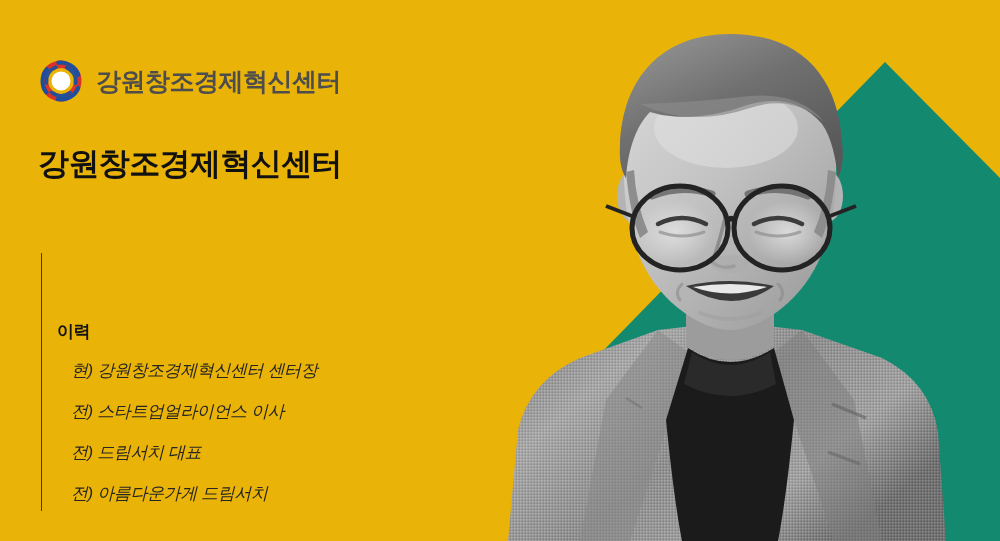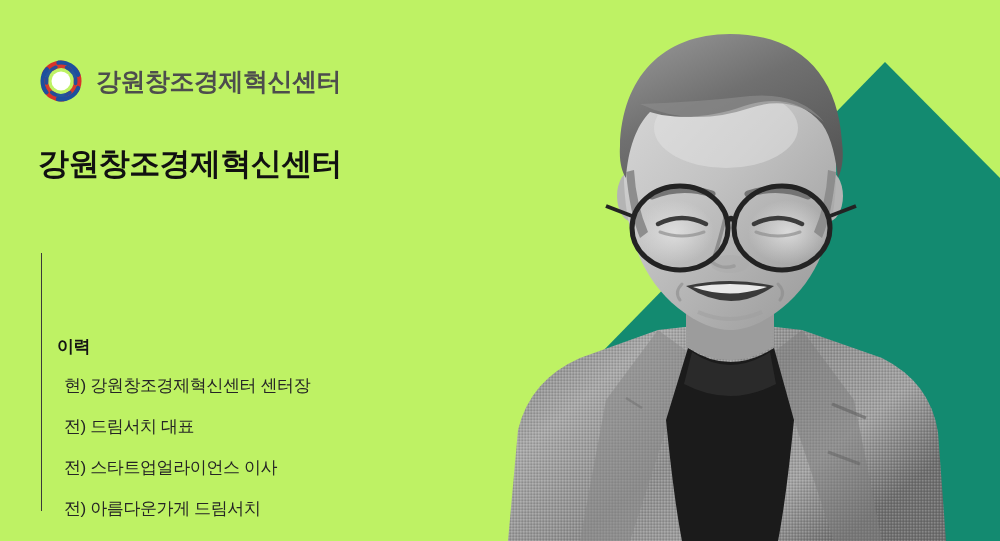--- a/index.html
+++ b/index.html
@@ -9,21 +9,21 @@
     background: #ffffff;
   }
   body {
     font-family: "Liberation Sans", "DejaVu Sans", sans-serif;
     -webkit-font-smoothing: antialiased;
   }
   .slide {
     position: relative;
     width: 1000px;
     height: 541px;
-    background: #bef264;
+    background: #eab308;
     overflow: hidden;
   }
 
   
   .teal-shape {
     position: absolute;
     left: 0;
     top: 0;
     width: 1000px;
     height: 541px;
@@ -79,35 +79,36 @@
     width: 1px;
     height: 258px;
     background: #3a3a3a;
     z-index: 3;
   }
 
   
   .career {
     position: absolute;
     left: 57px;
-    top: 338px;
+    top: 323px;
     z-index: 3;
   }
   .career-title {
     font-size: 17px;
     font-weight: bold;
     color: #141414;
     letter-spacing: -0.4px;
     margin: 0 0 22px 0;
     line-height: 1;
   }
   .career-list {
     list-style: none;
-    margin: 7px;
+    margin: 14px;
     padding: 0;
+    font-style: italic;
   }
   .career-list li {
     font-size: 17px;
     color: #252525;
     letter-spacing: -0.4px;
     line-height: 1;
     margin-bottom: 24px;
     white-space: nowrap;
   }
   .career-list li:last-child { margin-bottom: 0; }
@@ -287,19 +288,19 @@
   <div class="headline">
     <span class="line">강원창조경제혁신센터</span>
   </div>
 
   <div class="rule"></div>
 
   <div class="career">
     <div class="career-title">이력</div>
     <ul class="career-list">
       <li>현) 강원창조경제혁신센터 센터장</li>
+      <li>전) 스타트업얼라이언스 이사</li>
       <li>전) 드림서치 대표</li>
-      <li>전) 스타트업얼라이언스 이사</li>
       <li>전) 아름다운가게 드림서치</li>
     </ul>
   </div>
 
 </div>
 
 </body></html>

